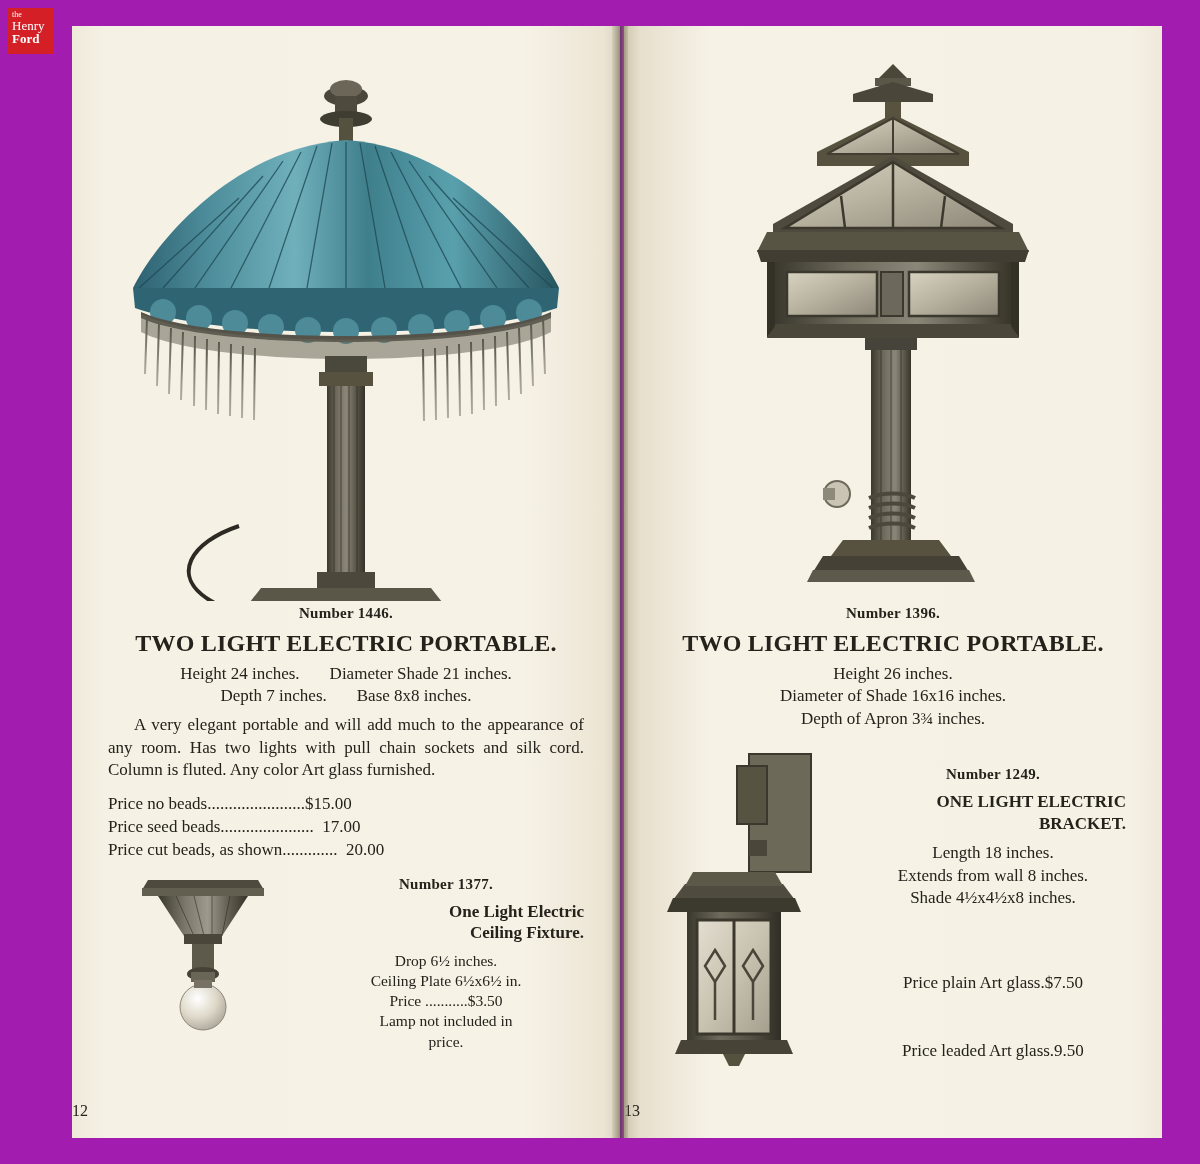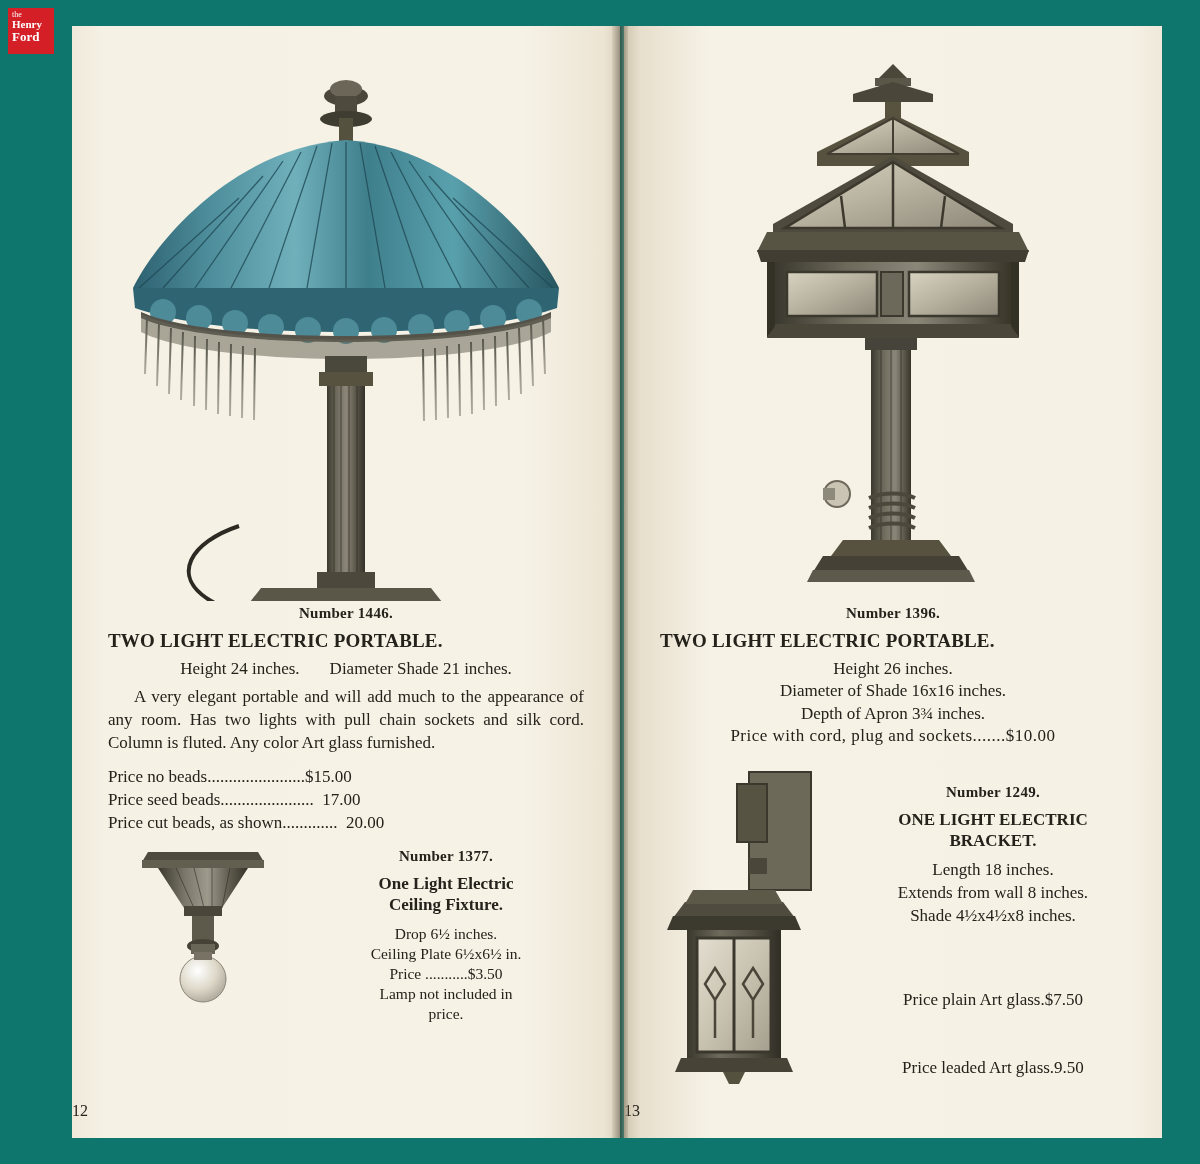--- a/index.html
+++ b/index.html
@@ -11,21 +11,21 @@
     width: 1200px;
     height: 1164px;
     overflow: hidden;
     font-family: "Liberation Serif", serif;
   }
 
   #scan {
     position: relative;
     width: 1200px;
     height: 1164px;
-    background: #0f766e;
+    background: #a21caf;
   }
 
   
   #watermark {
     position: absolute;
     left: 8px;
     top: 8px;
     width: 46px;
     height: 46px;
     background: #d41f26;
@@ -34,22 +34,22 @@
     line-height: 1.02;
     padding: 3px 4px;
     box-sizing: border-box;
     z-index: 40;
   }
   #watermark .wm-the {
     font-size: 8px;
     letter-spacing: 0px;
   }
   #watermark .wm-henry {
-    font-size: 11px;
-    font-weight: bold;
+    font-size: 13px;
+    font-weight: normal;
   }
   #watermark .wm-ford {
     font-size: 13px;
     font-weight: bold;
   }
 
   
   #spread {
     position: absolute;
     left: 72px;
@@ -99,28 +99,28 @@
 
   .caption-num {
     text-align: center;
     font-family: "Liberation Serif", serif;
     font-weight: bold;
     font-size: 15px;
     letter-spacing: 0.3px;
     margin: 4px 0 8px 0;
   }
   .title {
-    text-align: left;
+    text-align: center;
     font-weight: bold;
-    font-size: 19px;
+    font-size: 24px;
     letter-spacing: 0.2px;
     margin: 2px 0 6px 0;
   }
   .title-sm {
-    text-align: center;
+    text-align: right;
     font-weight: bold;
     font-size: 17px;
     line-height: 1.25;
     margin: 6px 0 8px 0;
   }
   .spec-line {
     text-align: center;
     font-size: 17px;
     line-height: 1.32;
   }
@@ -325,20 +325,23 @@
           <path d="M128 470 C 80 486, 58 520, 100 545 C 126 560, 150 566, 176 566" fill="none" stroke="#2c2a23" stroke-width="4"></path>
         </svg>
 
         <div class="caption-num">Number 1446.</div>
 
         <div class="title">TWO LIGHT ELECTRIC PORTABLE.</div>
 
         <div class="spec-line">
           <span>Height 24 inches.</span><span class="gap"></span><span>Diameter Shade 21 inches.</span>
         </div>
+        <div class="spec-line">
+          <span>Depth 7 inches.</span><span class="gap"></span><span>Base 8x8 inches.</span>
+        </div>
 
         <div class="body-par">A very elegant portable and will add much to the appearance of any room.  Has two lights with pull chain sockets and silk cord.  Column is fluted.  Any color Art glass furnished.</div>
 
         <div class="price-list">
           <span class="price-row">Price no beads.......................$15.00</span>
           <span class="price-row">Price seed beads......................  17.00</span>
           <span class="price-row">Price cut beads, as shown.............  20.00</span>
         </div>
 
         <div class="two-col">
@@ -469,21 +472,20 @@
           <path d="M140 500 L276 500 L286 516 L130 516 Z" fill="#454136"></path>
           <path d="M130 514 L286 514 L292 526 L124 526 Z" fill="#5e5a4b"></path>
         </svg>
 
         <div class="caption-num">Number 1396.</div>
 
         <div class="title">TWO LIGHT ELECTRIC PORTABLE.</div>
         <div class="spec-line">Height 26 inches.</div>
         <div class="spec-line">Diameter of Shade 16x16 inches.</div>
         <div class="spec-line">Depth of Apron 3¾ inches.</div>
-        <div class="spec-line dotfill">Price with cord, plug and sockets.......$10.00</div>
 
         <div class="right-block">
           <div class="col-fig">
             <svg class="fig" width="195" height="330" viewBox="0 0 195 330" aria-hidden="true">
               <defs>
                 <linearGradient id="brGlass" x1="0" y1="0" x2="1" y2="1">
                   <stop offset="0%" stop-color="#e3ded0"></stop>
                   <stop offset="50%" stop-color="#c8c2b0"></stop>
                   <stop offset="100%" stop-color="#a49e8e"></stop>
                 </linearGradient>

